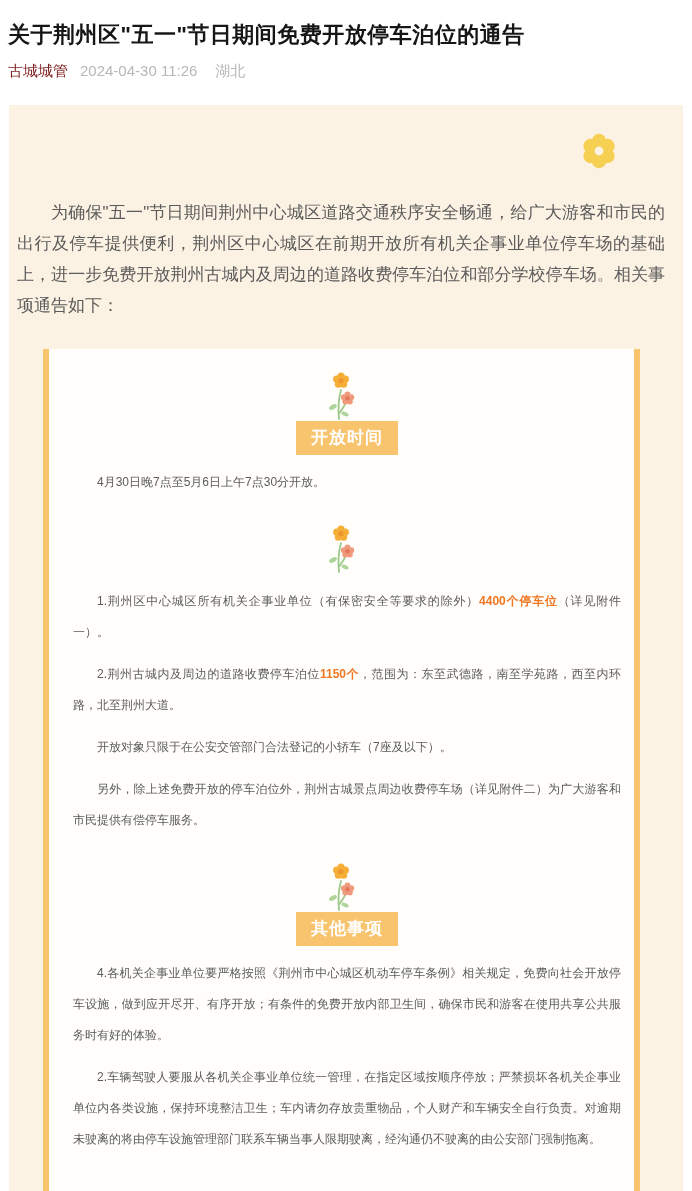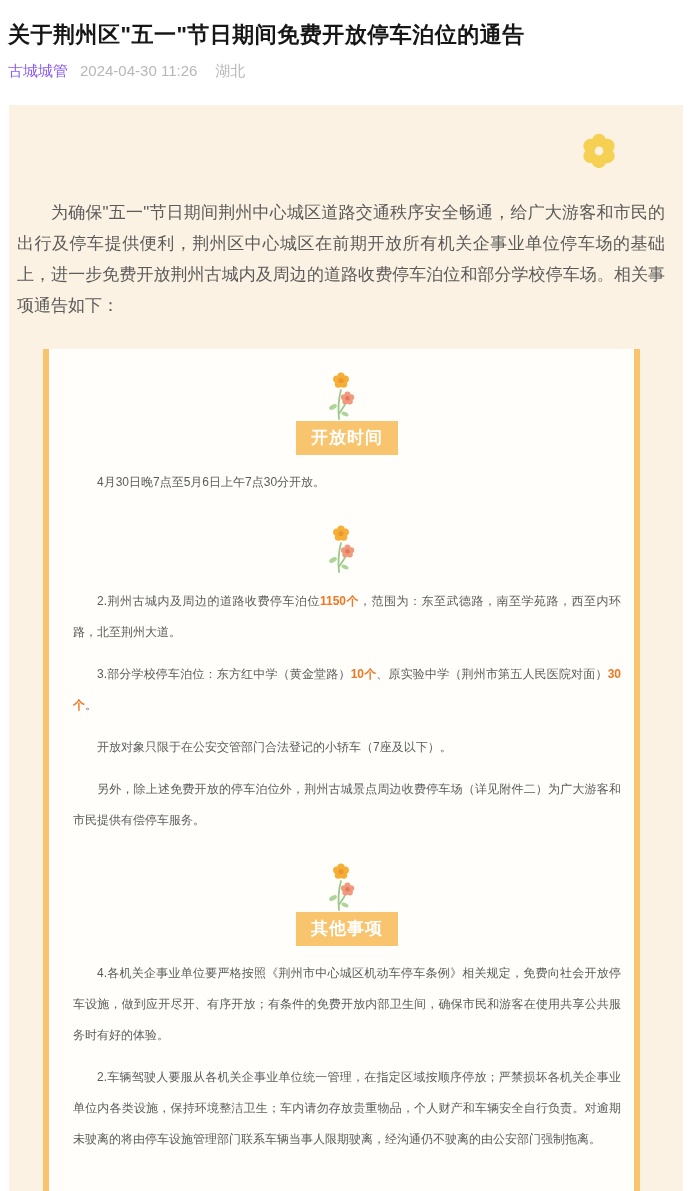--- a/index.html
+++ b/index.html
@@ -6,21 +6,21 @@
   html, body { margin: 0; padding: 0; background: #ffffff; }
   body { font-family: "Liberation Sans", "DejaVu Sans", sans-serif; width: 692px; }
   .page { width: 692px; height: 1191px; overflow: hidden; display: flex; flex-direction: column; background: #ffffff; }
 
   .article-title {
     margin: 20px 14px 10px 8px;
     font-size: 22px; font-weight: 700; color: #161616;
     line-height: 1.4; letter-spacing: 0.5px;
   }
   .byline { margin: 0 8px 24px 8px; font-size: 15px; line-height: 20px; }
-  .byline .account { color: #8b5cf6; margin-right: 12px; margin-top: 29px; }
+  .byline .account { color: #7f1d1d; margin-right: 12px; margin-top: 29px; }
   .byline .date { color: #b7b7b7; margin-right: 10px; }
   .byline .location { color: #b7b7b7; margin-left: 8px; }
 
   .content {
     flex: 1; margin: 0 9px; background: #fcf2e3;
     padding: 28px 18px 0 8px;
     display: flex; flex-direction: column;
   }
   .deco-flower-row { text-align: right; padding-right: 48px; height: 40px; }
   .deco-flower-row svg { display: inline-block; }
@@ -141,22 +141,22 @@
             <circle cx="21.5" cy="23.5" r="3"></circle>
             <circle cx="25.2" cy="26.3" r="3"></circle>
             <circle cx="23.8" cy="30.6" r="3"></circle>
             <circle cx="19.3" cy="30.6" r="3"></circle>
             <circle cx="17.9" cy="26.3" r="3"></circle>
           </g>
           <circle cx="21.5" cy="27.3" r="2.2" fill="#e4765a"></circle>
         </svg>
       </span>
     </div>
+  <p><span>1.荆州区中心城区所有机关企事业单位（有保密安全等要求的除外）</span><span class="hl">4400个停车位</span><span>（详见附件一）。</span></p>
           <p><span>2.荆州古城内及周边的道路收费停车泊位</span><span class="hl">1150个</span><span>，范围为：东至武德路，南至学苑路，西至内环路，北至荆州大道。</span></p>
-          <p><span>3.部分学校停车泊位：东方红中学（黄金堂路）</span><span class="hl">10个</span><span>、原实验中学（荆州市第五人民医院对面）</span><span class="hl">30个</span><span>。</span></p>
           <p><span>开放对象只限于在公安交管部门合法登记的小轿车（7座及以下）。</span></p>
           <p><span>另外，除上述免费开放的停车泊位外，荆州古城景点周边收费停车场（详见附件二）为广大游客和市民提供有偿停车服务。</span></p>
         </section>
 
   <section class="section">
     <div class="section-head">
       <span class="sprig">
         <svg width="30" height="50" viewBox="0 0 30 50">
           <g fill="none" stroke="#9cc98a" stroke-width="1.8" stroke-linecap="round">
             <path d="M13 48 C 12 38, 12.5 28, 15 19"></path>

